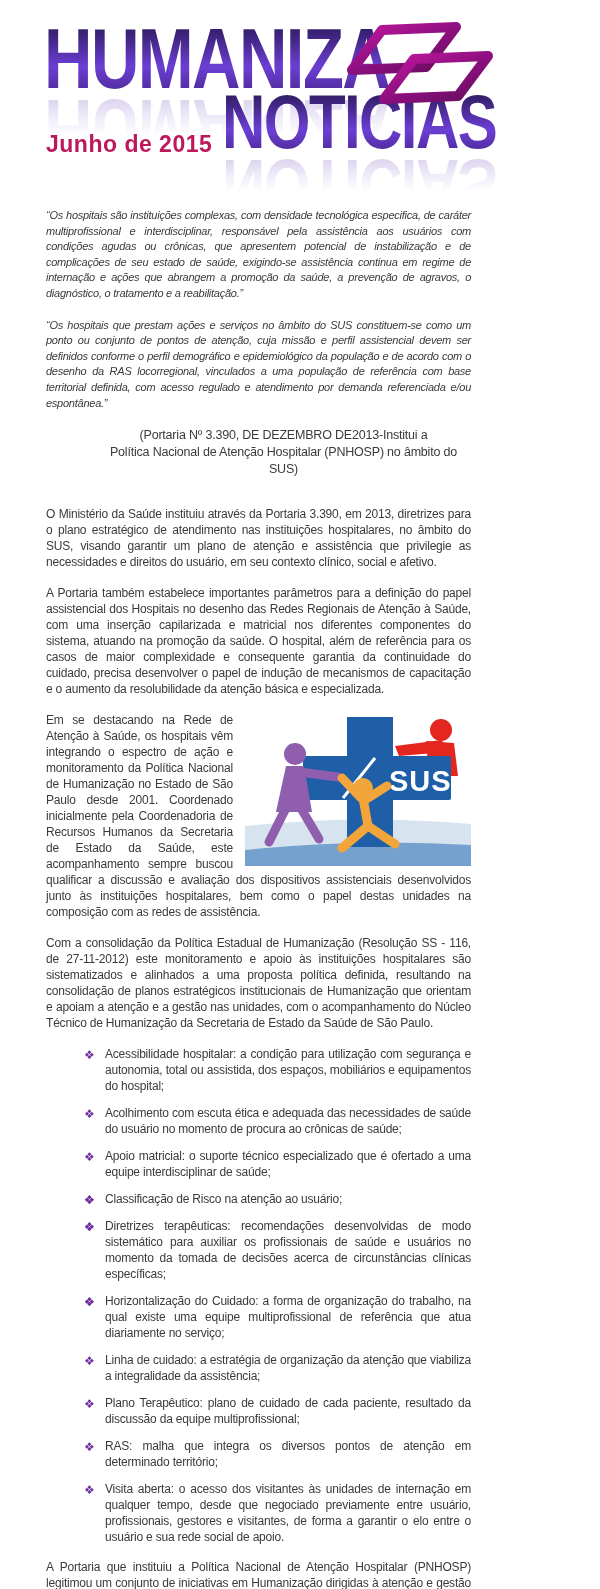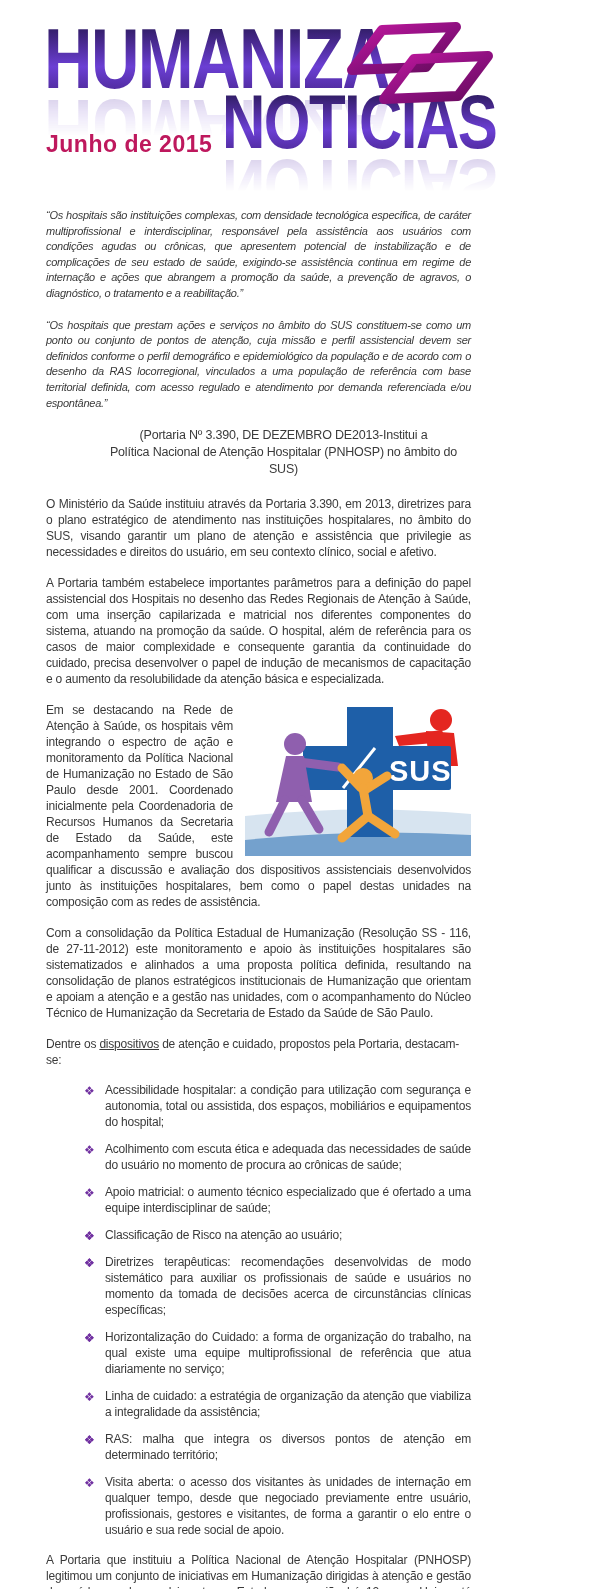--- a/index.html
+++ b/index.html
@@ -40,21 +40,21 @@
     font-size:12px;letter-spacing:-0.2px;line-height:16px;
     text-align:justify;margin:0 0 15px 0;color:#3a3a3a;
   }
   .quote{
     font-style:italic;font-size:11px;letter-spacing:-0.25px;line-height:15.6px;
     text-align:justify;margin:14px 0 16px 0;
   }
   .quote:first-of-type{margin-top:16px;}
   .citation{
     font-size:12.5px;line-height:17px;text-align:center;
-    margin:0 10px 18px 60px;letter-spacing:-0.2px;
+    margin:0 10px 28px 60px;letter-spacing:-0.2px;
   }
   .media-para{overflow:visible;}
   .sus-img{float:right;margin:2px 0 4px 12px;}
   .list-intro{font-size:12px;letter-spacing:-0.2px;line-height:16px;margin:0 0 14px 0;text-align:left;}
   .list-intro .u{text-decoration:underline;}
   .bullet-list{margin:0 0 4px 38px;}
   .bullet-item{
     position:relative;padding-left:21px;margin-bottom:11px;
     font-size:12px;letter-spacing:-0.2px;line-height:16px;text-align:justify;
   }
@@ -142,36 +142,33 @@
           <path d="M 118 84 L 123 112" fill="none"></path>
           <path d="M 123 112 L 97 134" fill="none"></path>
           <path d="M 123 112 L 150 130" fill="none"></path>
         </g>
       </svg>
       <span>Em se destacando na Rede de Atenção à Saúde, os hospitais vêm integrando o espectro de ação e monitoramento da Política Nacional de Humanização no Estado de São Paulo desde 2001. Coordenado inicialmente pela Coordenadoria de Recursos Humanos da Secretaria de Estado da Saúde, este acompanhamento sempre buscou qualificar a discussão e avaliação dos dispositivos assistenciais desenvolvidos junto às instituições hospitalares, bem como o papel destas unidades na composição com as redes de assistência.</span>
     </div>
 
     <p class="para">Com a consolidação da Política Estadual de Humanização (Resolução SS - 116, de 27-11-2012) este monitoramento e apoio às instituições hospitalares são sistematizados e alinhados a uma proposta política definida, resultando na consolidação de planos estratégicos institucionais de Humanização que orientam e apoiam a atenção e a gestão nas unidades, com o acompanhamento do Núcleo Técnico de Humanização da Secretaria de Estado da Saúde de São Paulo.</p>
 
-    <p class="para list-intro">
-      <span>Dentre os </span><span class="u">dispositivos</span><span> de atenção e cuidado, propostos pela Portaria, destacam-se:</span>
-    </p>
 
     <div class="bullet-list">
       <div class="bullet-item"><span class="bullet-glyph">❖</span><span>Acessibilidade hospitalar: a condição para utilização com segurança e autonomia, total ou assistida, dos espaços, mobiliários e equipamentos do hospital;</span></div>
       <div class="bullet-item"><span class="bullet-glyph">❖</span><span>Acolhimento com escuta ética e adequada das necessidades de saúde do usuário no momento de procura ao crônicas de saúde;</span></div>
-      <div class="bullet-item"><span class="bullet-glyph">❖</span><span>Apoio matricial: o aumento técnico especializado que é ofertado a uma equipe interdisciplinar de saúde;</span></div>
+      <div class="bullet-item"><span class="bullet-glyph">❖</span><span>Apoio matricial: o suporte técnico especializado que é ofertado a uma equipe interdisciplinar de saúde;</span></div>
       <div class="bullet-item"><span class="bullet-glyph">❖</span></div>
       <div class="bullet-item"><span class="bullet-glyph">❖</span><span>Classificação de Risco na atenção ao usuário;</span></div>
       <div class="bullet-item"><span class="bullet-glyph">❖</span></div>
       <div class="bullet-item"><span class="bullet-glyph">❖</span><span>Diretrizes terapêuticas: recomendações desenvolvidas de modo sistemático para auxiliar os profissionais de saúde e usuários no momento da tomada de decisões acerca de circunstâncias clínicas específicas;</span></div>
       <div class="bullet-item"><span class="bullet-glyph">❖</span></div>
       <div class="bullet-item"><span class="bullet-glyph">❖</span><span>Horizontalização do Cuidado: a forma de organização do trabalho, na qual existe uma equipe multiprofissional de referência que atua diariamente no serviço;</span></div>
       <div class="bullet-item"><span class="bullet-glyph">❖</span><span>Linha de cuidado: a estratégia de organização da atenção que viabiliza a integralidade da assistência;</span></div>
-      <div class="bullet-item"><span class="bullet-glyph">❖</span></div>
+      <div class="bullet-item"><span class="bullet-glyph">❖</span><span>Plano Terapêutico: plano de cuidado de cada paciente, resultado da discussão da equipe multiprofissional;</span></div>
       <div class="bullet-item"><span class="bullet-glyph">❖</span><span>RAS: malha que integra os diversos pontos de atenção em determinado território;</span></div>
       <div class="bullet-item"><span class="bullet-glyph">❖</span><span>Visita aberta: o acesso dos visitantes às unidades de internação em qualquer tempo, desde que negociado previamente entre usuário, profissionais, gestores e visitantes, de forma a garantir o elo entre o usuário e sua rede social de apoio.</span></div>
     </div>
 
     <p class="para closing">A Portaria que instituiu a Política Nacional de Atenção Hospitalar (PNHOSP) legitimou um conjunto de iniciativas em Humanização dirigidas à atenção e gestão da saúde em desenvolvimento no Estado, na ocasião há 12 anos. Hoje está política institucional está consolidada e integrada aos projetos institucionais dos hospitais do Estado de São Paulo.</p>
 
   </div>
 </div>
 
 </body></html>

